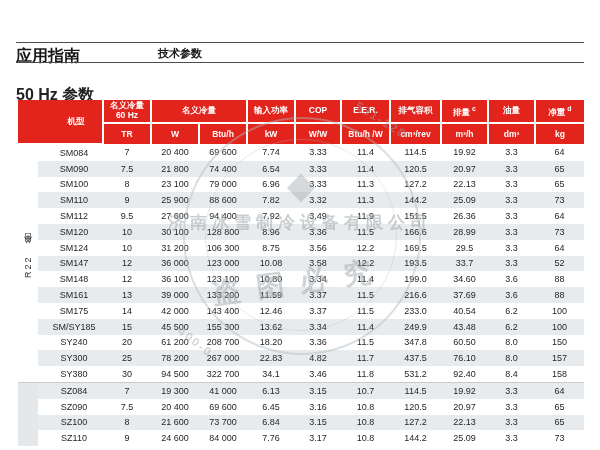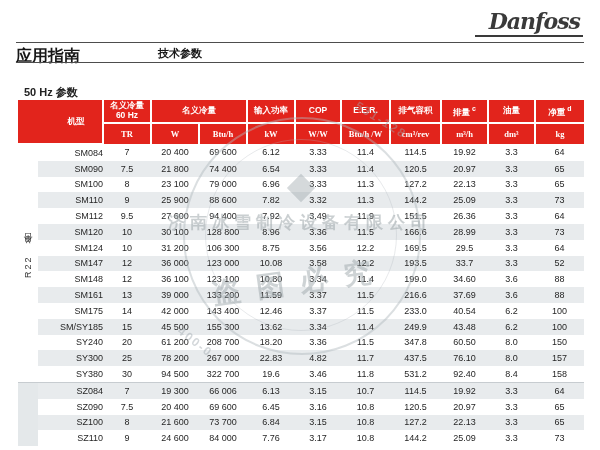--- a/index.html
+++ b/index.html
@@ -6,35 +6,35 @@
   .page{position:relative;width:600px;height:450px;background:#ffffff;overflow:hidden;
         font-family:"Liberation Sans",sans-serif;color:#222;}
   
   .logo{position:absolute;top:8px;right:17px;font-family:"DejaVu Serif",serif;
         font-style:italic;font-weight:bold;font-size:22px;color:#3a3a3a;
         padding:0 3px 1px 14px;border-bottom:2px solid #3a3a3a;letter-spacing:-1px;}
   .rule{position:absolute;left:16px;right:16px;height:1px;background:#4d4d4d;}
   .rule1{top:42px;} .rule2{top:62px;}
   .nav-left{position:absolute;top:46px;left:16px;font-size:16px;font-weight:bold;color:#171717;}
   .nav-right{position:absolute;top:46px;left:158px;font-size:11px;font-weight:bold;color:#171717;font-family:Liberation Serif, serif;}
-  .section-title{position:absolute;top:85px;left:24px;font-size:11px;font-weight:bold;color:#222;}
+  .section-title{position:absolute;top:85px;left:16px;font-size:16px;font-weight:bold;color:#222;}
   
   .tablewrap{position:absolute;top:100px;left:18px;}
   table{border-collapse:collapse;table-layout:fixed;width:566px;background:#fff;}
   th,td{padding:0;margin:0;}
   thead th{background:#e2241c;color:#fff;font-size:8.5px;font-weight:bold;
            text-align:center;vertical-align:middle;border-right:2px solid #fff;}
   thead tr.h1 th{height:22px;border-bottom:2px solid #fff;line-height:1.15;}
-  thead tr.h2 th{height:20px;font-family:Liberation Serif, serif;}
+  thead tr.h2 th{height:20px;}
   thead th.lastcol{border-right:none;}
   thead th.modelhead{border-bottom:none;padding-left:32px;}
   .sup{font-size:7px;vertical-align:super;margin-left:2px;}
   tbody td{height:15.8px;font-size:9px;color:#262626;text-align:center;vertical-align:middle;}
   tbody tr:nth-child(even) td:not(.strip){background:#e8ebed;}
-  tbody td.model{text-align:right;padding-left:7px;}
+  tbody td.model{text-align:center;padding-left:7px;}
   tbody tr.group-start td{border-top:1px solid #c7ccd0;margin-top:44px;}
   td.strip{width:20px;}
   td.strip-sm{background:#fff;text-align:center;}
   td.strip-sm .vlabel{display:inline-block;writing-mode:vertical-rl;transform:rotate(180deg);
         font-size:9px;color:#333;letter-spacing:2px;white-space:nowrap;}
   td.strip-sz{background:#e4e8ea;}
   
   .watermark{position:absolute;left:0;top:95px;width:600px;height:355px;pointer-events:none;}
   .wm-circle{position:absolute;left:183px;top:22px;width:234px;height:234px;border-radius:50%;
         border:2.5px solid rgba(175,183,188,0.45);}
@@ -49,21 +49,20 @@
         transform:rotate(-8deg);}
   .wm-num{position:absolute;font-size:12px;font-weight:bold;color:rgba(158,167,172,0.45);letter-spacing:2px;}
   .wm-num1{top:18px;left:352px;transform:rotate(32deg);}
   .wm-num2{top:240px;left:175px;transform:rotate(38deg);}
 </style>
 </head>
 <body>
 
 <div class="page">
 
-  <div class="logo">Danfoss</div>
   <div class="rule rule1"></div>
   <div class="nav-left">应用指南</div>
   <div class="nav-right">技术参数</div>
   <div class="rule rule2"></div>
   <div class="section-title">50 Hz 参数</div>
 
   <div class="tablewrap">
     <table>
       <colgroup>
         <col style="width:20px">
@@ -105,21 +104,21 @@
           <th class="lastcol">kg</th>
         </tr>
       </thead>
       <tbody>
           <tr>
             <td class="strip strip-sm" rowspan="15"><span class="vlabel">R22 单台</span></td>
             <td class="model">SM084</td>
             <td>7</td>
             <td>20 400</td>
             <td>69 600</td>
-            <td>6.12</td>
+            <td>7.74</td>
             <td>3.33</td>
             <td>11.4</td>
             <td>114.5</td>
             <td>19.92</td>
             <td>3.3</td>
             <td>64</td>
           </tr>
           <tr>
             <td class="model">SM090</td>
             <td>7.5</td>
@@ -287,34 +286,34 @@
             <td>437.5</td>
             <td>76.10</td>
             <td>8.0</td>
             <td>157</td>
           </tr>
           <tr>
             <td class="model">SY380</td>
             <td>30</td>
             <td>94 500</td>
             <td>322 700</td>
-            <td>19.6</td>
+            <td>34.1</td>
             <td>3.46</td>
             <td>11.8</td>
             <td>531.2</td>
             <td>92.40</td>
             <td>8.4</td>
             <td>158</td>
           </tr>
           <tr class="group-start">
             <td class="strip strip-sz" rowspan="4"></td>
             <td class="model">SZ084</td>
             <td>7</td>
             <td>19 300</td>
-            <td>66 006</td>
+            <td>41 000</td>
             <td>6.13</td>
             <td>3.15</td>
             <td>10.7</td>
             <td>114.5</td>
             <td>19.92</td>
             <td>3.3</td>
             <td>64</td>
           </tr>
           <tr>
             <td class="model">SZ090</td>

